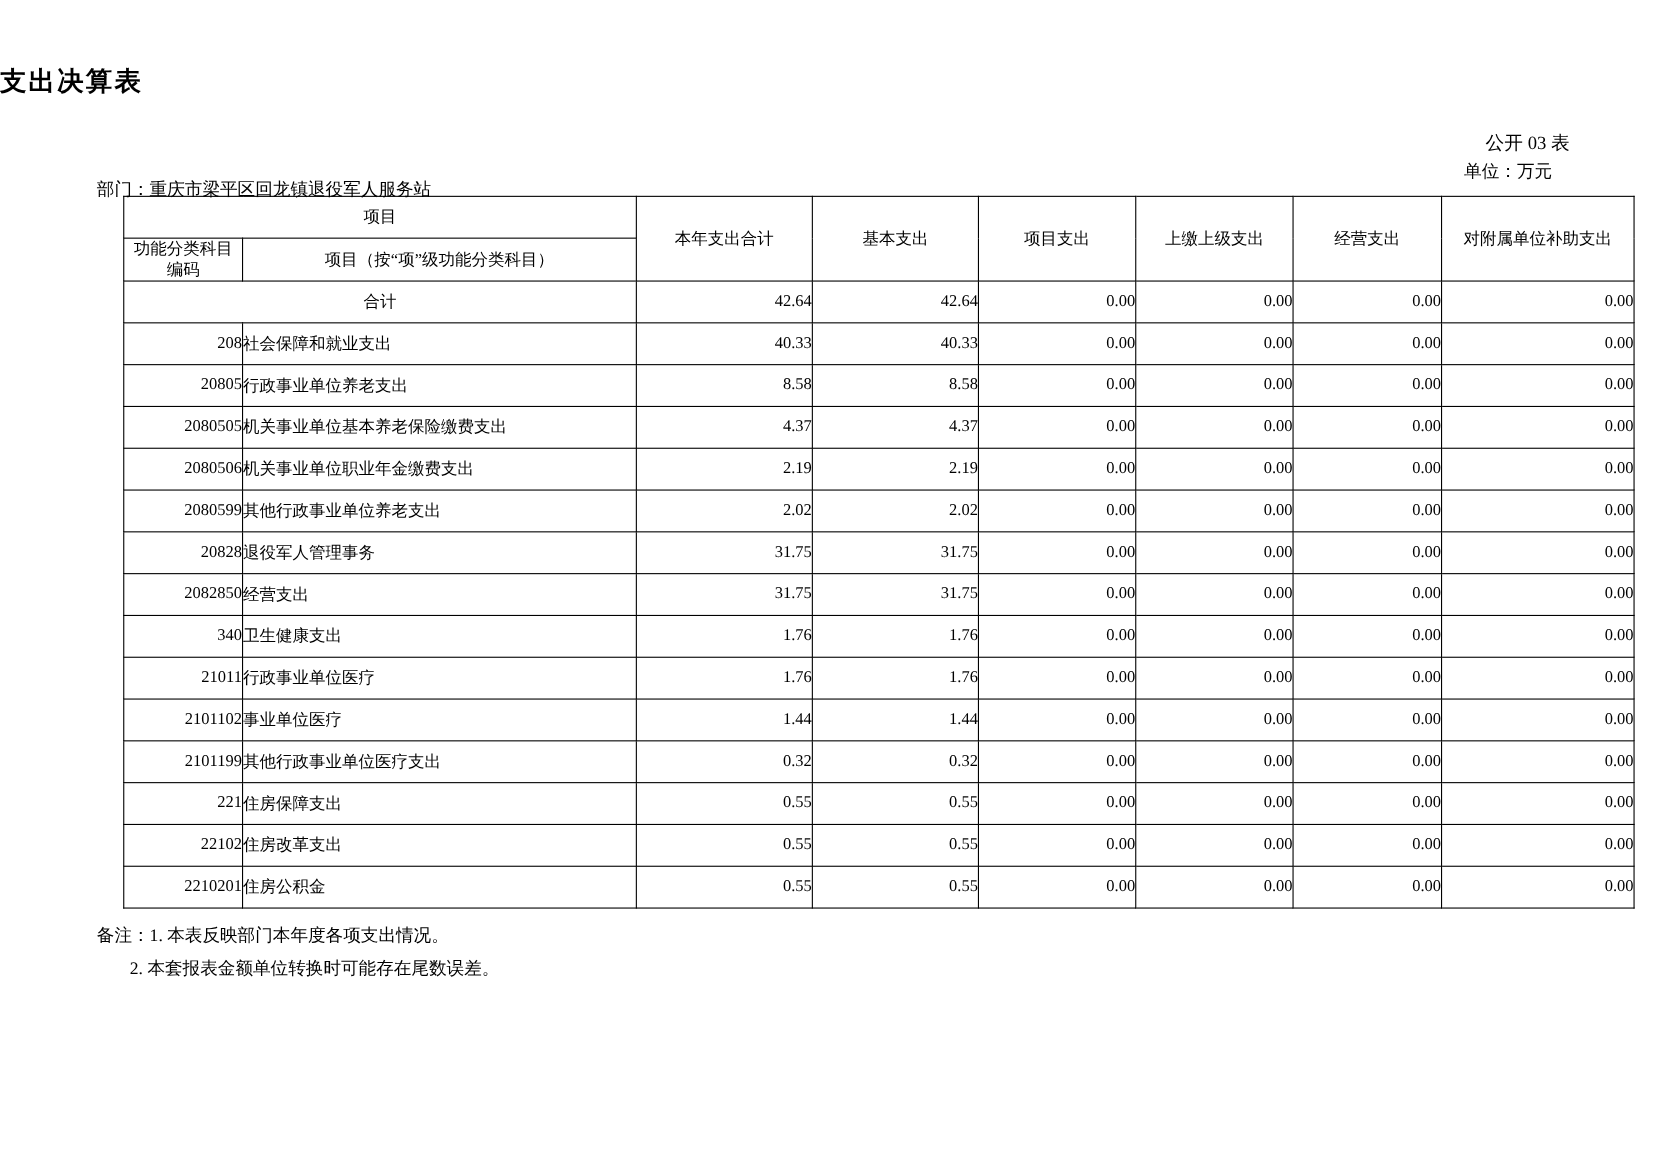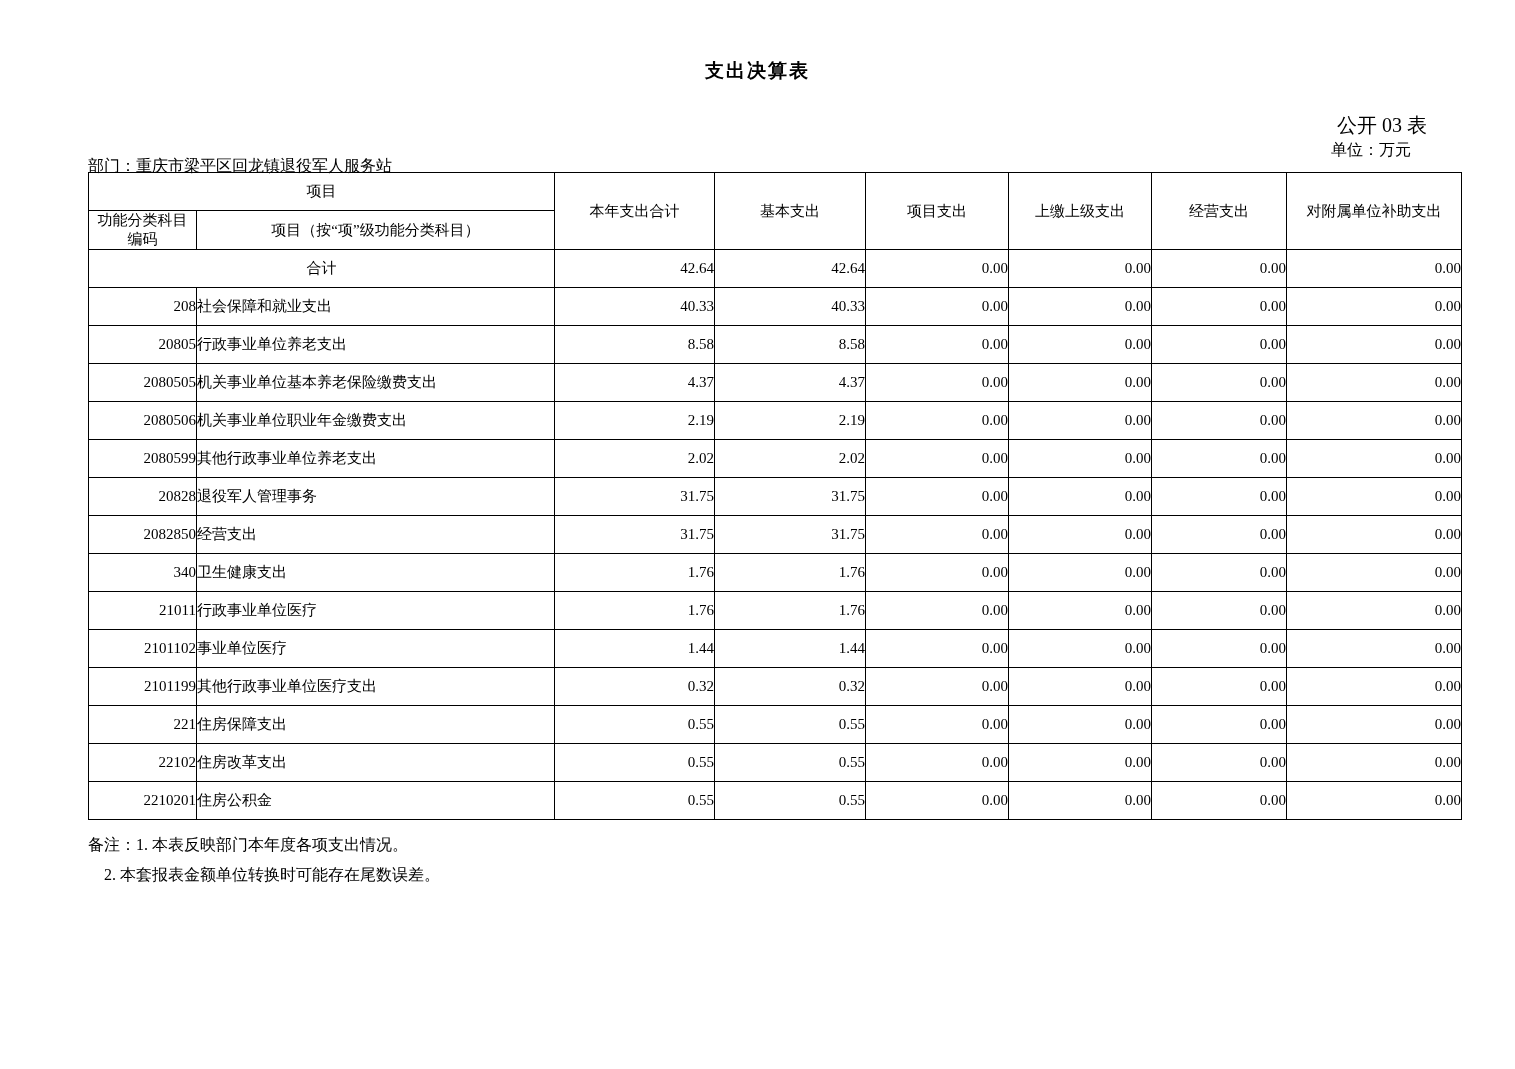--- a/index.html
+++ b/index.html
@@ -15,36 +15,35 @@
     position: relative;
     overflow: hidden;
   }
   .page {
     position: relative;
     width: 1515px;
     height: 1069px;
     box-sizing: border-box;
   }
   .doc-title {
-    text-align: center;
-    font-size: 19px;
+    font-size: 24px;
     font-weight: bold;
     letter-spacing: 2px;
     margin-top: 58px;
   }
   .meta-row {
     position: relative;
     height: 22px;
     margin-top: 28px;
   }
   .meta-right-1 {
     position: absolute;
     right: 88px;
     top: 0;
-    font-size: 20px;
+    font-size: 17px;
     text-align: right;
   }
   .meta-row2 {
     position: relative;
     height: 24px;
     margin-top: 6px;
   }
   .meta-left {
     position: absolute;
     left: 88px;
@@ -52,21 +51,21 @@
     font-size: 16px;
   }
   .meta-right-2 {
     position: absolute;
     right: 104px;
     top: 0;
     font-size: 16px;
   }
   table.fin {
     border-collapse: collapse;
-    margin: 8px 0 0 88px;
+    margin: 8px 0 0 112px;
     width: 1340px;
     table-layout: fixed;
   }
   table.fin td, table.fin th {
     border: 1px solid #000000;
     font-size: 15px;
     font-weight: normal;
     padding: 0;
     height: 37px;
     vertical-align: middle;
@@ -99,21 +98,21 @@
   }
   .bold {
     font-weight: bold;
   }
   .notes {
     margin: 10px 0 0 88px;
     font-size: 16px;
     line-height: 30px;
   }
   .notes div:nth-child(2) {
-    margin-left: 16px;
+    margin-left: 30px;
   }
 </style>
 </head>
 <body>
 
 <div class="page">
 
   <div class="doc-title">支出决算表</div>
 
   <div class="meta-row">

